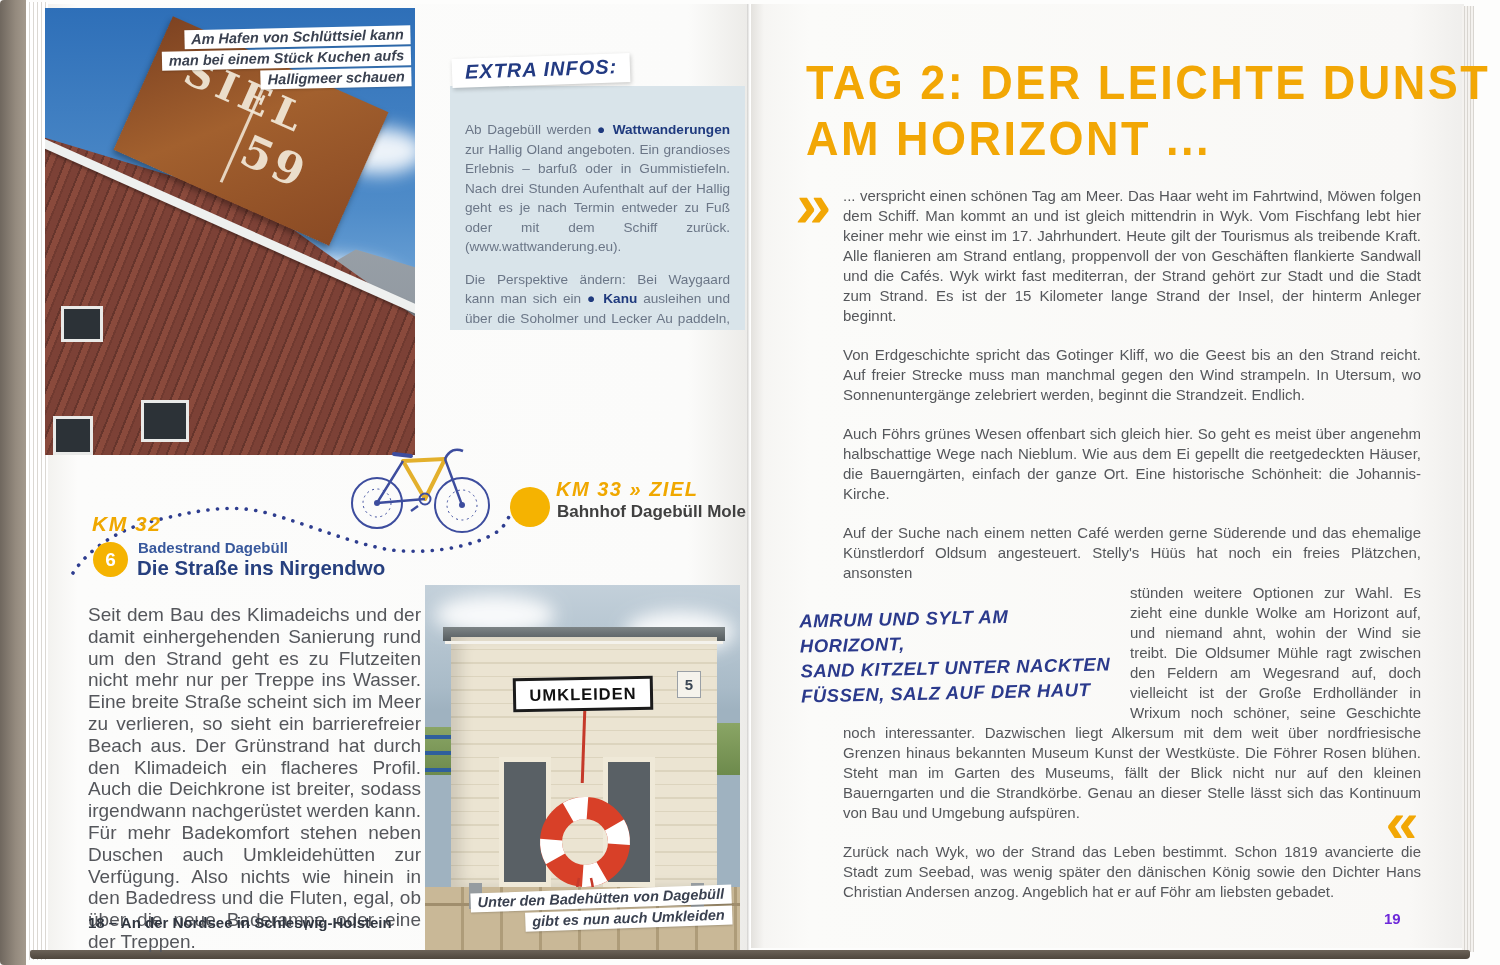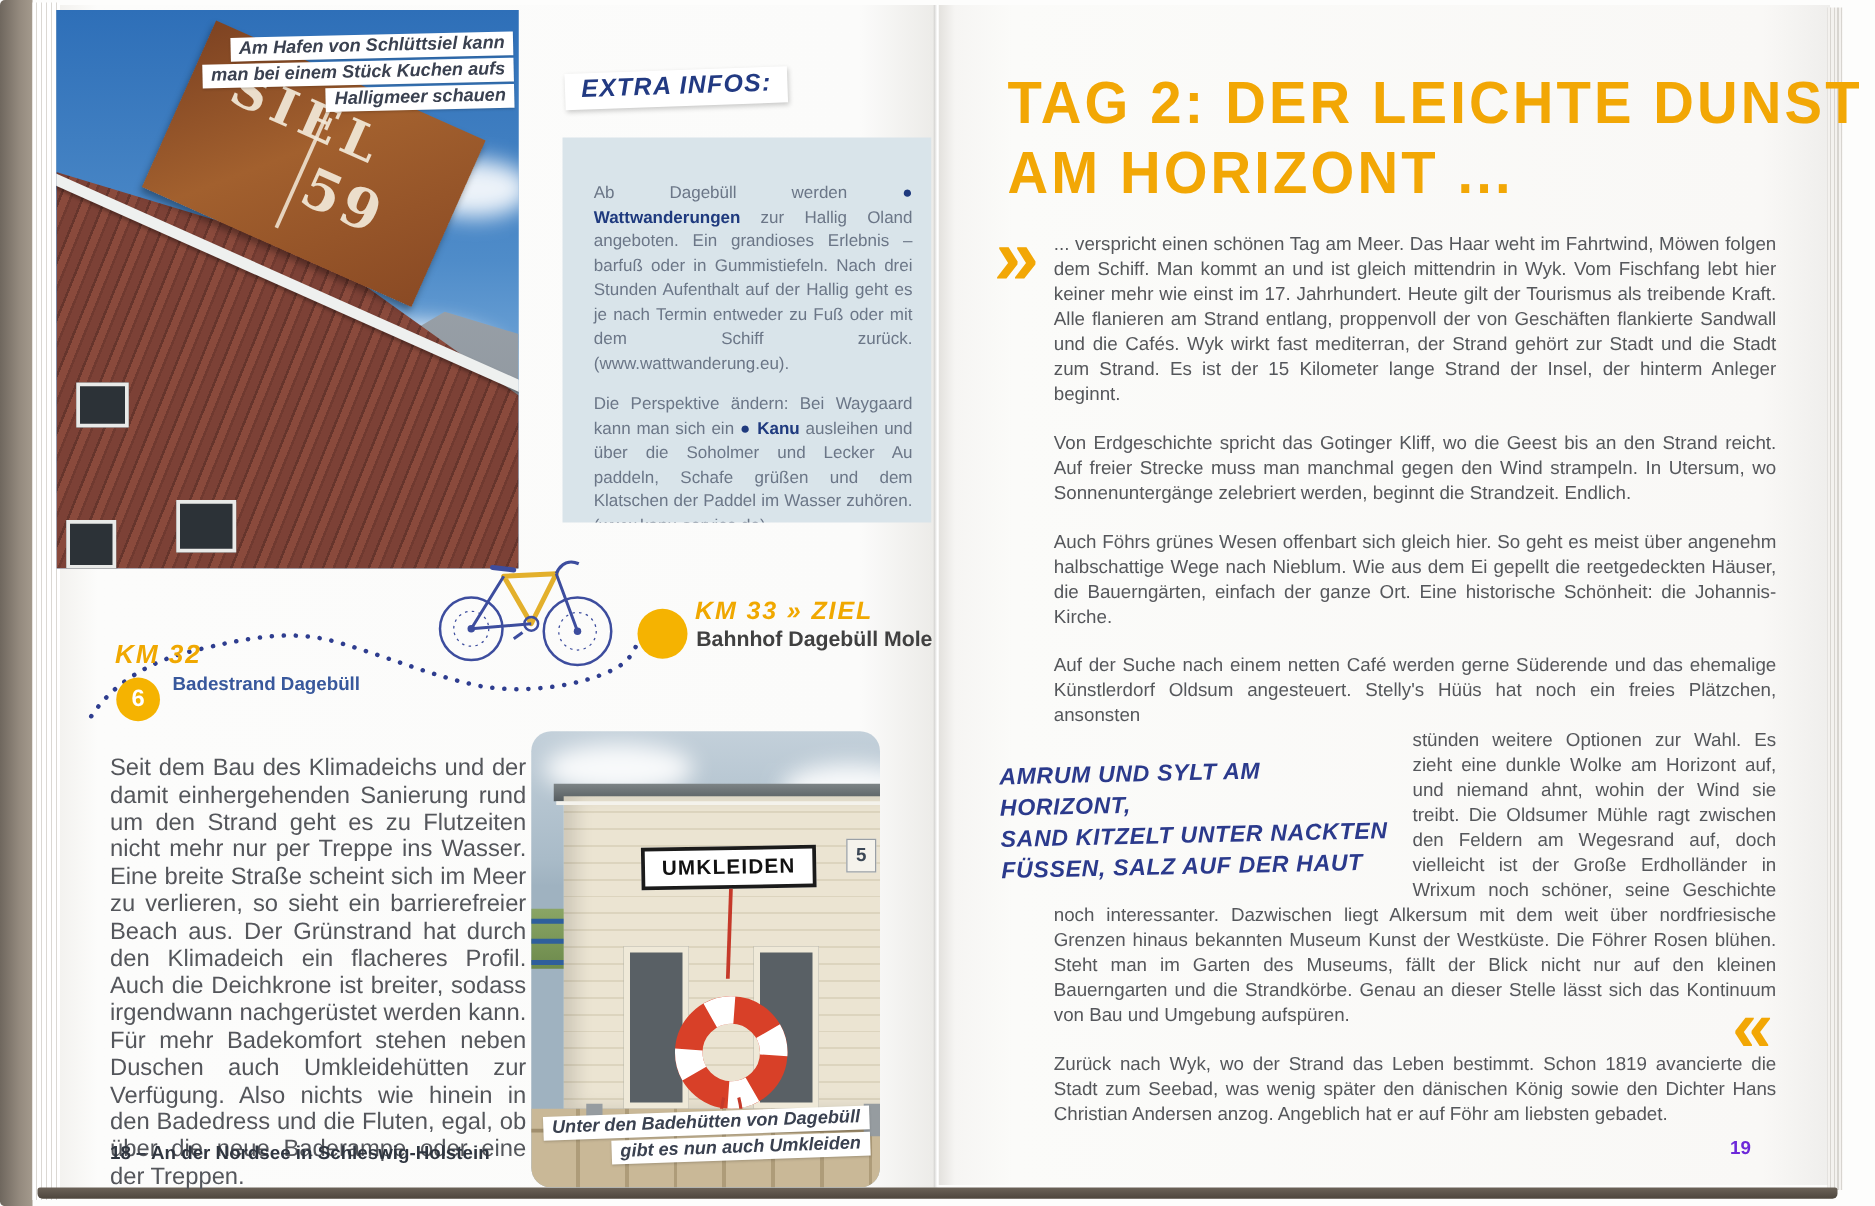--- a/index.html
+++ b/index.html
@@ -49,22 +49,22 @@
     color:#f3ead9; letter-spacing:3px; font-family:"DejaVu Serif",serif; opacity:.92; }
   .sign-bar { position:absolute; left:110px; top:12px; width:3px; height:120px; background:#f3ead9; opacity:.85; }
   .win { position:absolute; background:#2c3237; border:3px solid #e9eae8; }
   .gray-bldg { position:absolute; left:0; top:0; width:100%; height:100%;
     clip-path:polygon(47% 100%, 100% 100%, 100% 58%, 84% 54%, 47% 72%);
     background:linear-gradient(180deg,#aab1b8,#878f97); }
   .gwin { position:absolute; background:#3a4147; }
   .caption-top { position:absolute; right:4px; top:20px; display:flex; flex-direction:column;
     align-items:flex-end; transform:rotate(-1.3deg); }
 
-  .extra-box { position:absolute; left:450px; top:86px; width:295px; height:308px;
-    background:#d9e4ea; padding:34px 15px 0 25px; overflow:hidden;margin-top:24px; }
+  .extra-box { position:absolute; left:450px; top:86px; width:295px; height:244px;
+    background:#d9e4ea; padding:34px 15px 0 15px; overflow:hidden; }
   .extra-box p { font-size:13.6px; line-height:19.5px; color:#6b7687; text-align:justify; margin-bottom:13px; }
   .extra-box b { color:#1f3a7e; }
   .extra-label { position:absolute; left:452px; top:56px; background:#ffffff; padding:2px 13px 4px;
     transform:rotate(-2deg); font-size:20px; letter-spacing:1px; color:#223a82;
     font-weight:800; font-style:italic; box-shadow:1px 2px 4px rgba(0,0,0,.2); }
 
   .route-svg { position:absolute; left:45px; top:437px; width:700px; height:170px; }
   .km33 { position:absolute; left:556px; top:478px; font-size:20px; }
   .km33-sub { position:absolute; left:557px; top:502px; font-size:17px; font-weight:700; color:#404040; }
   .km32 { position:absolute; left:92px; top:512px; font-size:21px; }
@@ -73,22 +73,22 @@
     display:flex; align-items:center; justify-content:center; }
   .stop-kicker { position:absolute; left:138px; top:539px; font-size:15px; font-weight:700; color:#38589c; }
   .stop-title { position:absolute; left:137px; top:556px; font-size:20.5px; font-weight:700; color:#27407f; }
 
   .lp-body { position:absolute; left:88px; top:604px; width:333px;
     font-size:19px; line-height:21.8px; }
   .lp-note { position:absolute; left:88px; top:878px; width:340px; font-size:14.5px;
     font-style:italic; color:#4c5ea9; }
   .lp-footer { position:absolute; left:88px; top:914px; font-size:15px; font-weight:700; color:#2f353f; }
 
-  .photo-bottom { position:absolute; left:425px; top:585px; width:279px; height:365px; overflow:hidden;
-    background:linear-gradient(180deg,#c3d0da 0,#a9bbc8 28%,#9fb2c0 34%);border-radius:16px; }
+  .photo-bottom { position:absolute; left:425px; top:585px; width:315px; height:365px; overflow:hidden;
+    background:linear-gradient(180deg,#c3d0da 0,#a9bbc8 28%,#9fb2c0 34%); }
   .grass { position:absolute; background:linear-gradient(180deg,#8aa565,#6d8a4c); }
   .rail { position:absolute; left:0; width:34px; height:4px; background:#2f5f9c; }
   .hut { position:absolute; left:26px; top:52px; width:266px; height:250px;
     background:repeating-linear-gradient(180deg,#ebe4d2 0 12px,#dcd4be 12px 13.5px);
     box-shadow:inset 10px 0 14px rgba(0,0,0,.12); }
   .hut-roof { position:absolute; left:18px; top:42px; width:282px; height:14px;
     background:linear-gradient(180deg,#7d8486,#565d60); }
   .hut-roof-edge { position:absolute; left:20px; top:56px; width:278px; height:3px; background:#f4f2ec; }
   .hut-sign { position:absolute; left:88px; top:92px; width:140px; height:34px; background:#ffffff;
     border:3px solid #1b1b1b; transform:rotate(-1deg); display:flex; align-items:center; justify-content:center;
@@ -182,20 +182,21 @@
       <circle cx="380" cy="62" r="5.5" stroke="#3D4D9E" stroke-width="2"></circle>
       <path d="M373,69 L366,74" stroke="#3D4D9E" stroke-width="2.4"></path>
     </g>
     <circle cx="485" cy="70" r="20" fill="#F5B301"></circle>
   </svg>
   <div class="km33 hand-yellow">KM 33 » ZIEL</div>
   <div class="km33-sub">Bahnhof Dagebüll Mole</div>
   <div class="km32 hand-yellow">KM 32</div>
   <div class="stop-circle">6</div>
   <div class="stop-kicker">Badestrand Dagebüll</div>
+  <div class="stop-title">Die Straße ins Nirgendwo</div>
 
   <div class="lp-body body-text">Seit dem Bau des Klimadeichs und der damit einhergehenden Sanierung rund um den Strand geht es zu Flutzeiten nicht mehr nur per Treppe ins Wasser. Eine breite Straße scheint sich im Meer zu verlieren, so sieht ein barrierefreier Beach aus. Der Grünstrand hat durch den Klimadeich ein flacheres Profil. Auch die Deichkrone ist breiter, sodass irgendwann nachgerüstet werden kann. Für mehr Badekomfort stehen neben Duschen auch Umkleidehütten zur Verfügung. Also nichts wie hinein in den Badedress und die Fluten, egal, ob über die neue Baderampe oder eine der Treppen.</div>
   <div class="lp-footer">18 – An der Nordsee in Schleswig-Holstein</div>
 
   <div class="photo-bottom">
     <div class="cloud" style="left:10px; top:10px; width:120px; height:40px;"></div>
     <div class="cloud" style="left:200px; top:26px; width:110px; height:42px;"></div>
     <div class="grass" style="left:0; top:142px; width:30px; height:48px;"></div>
     <div class="grass" style="left:290px; top:138px; width:25px; height:52px;"></div>
     <div class="rail" style="top:150px;"></div>

